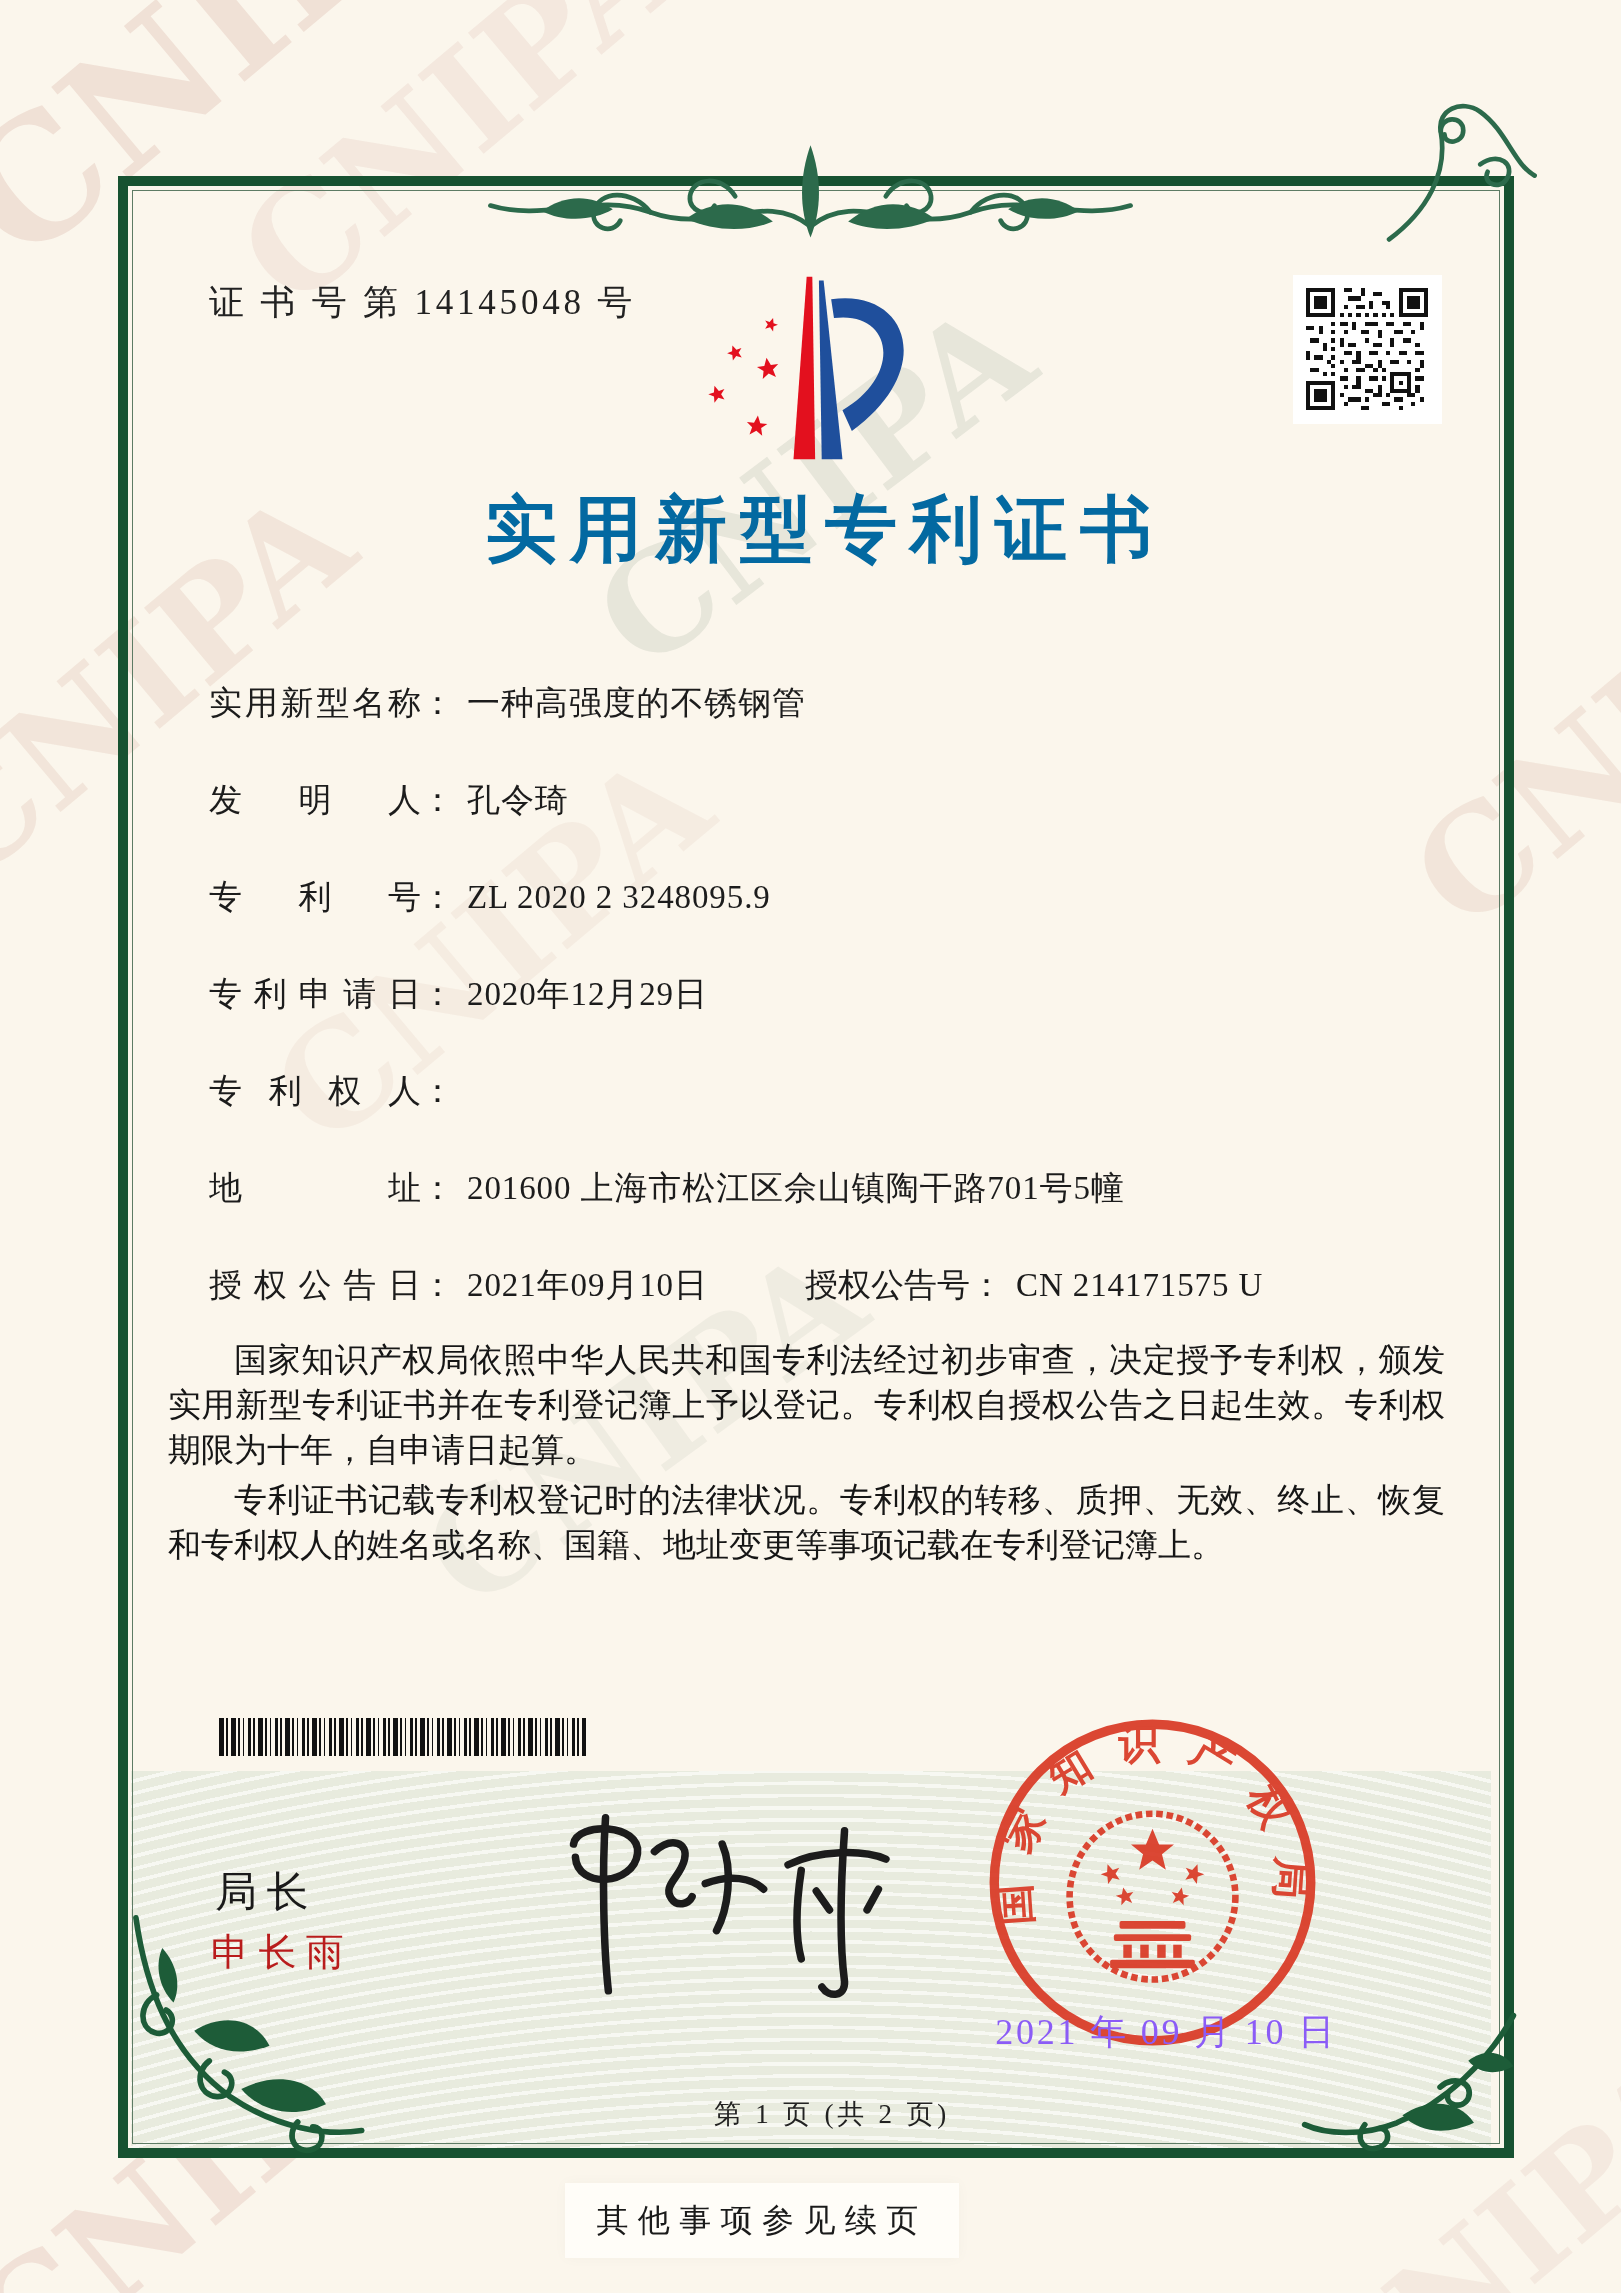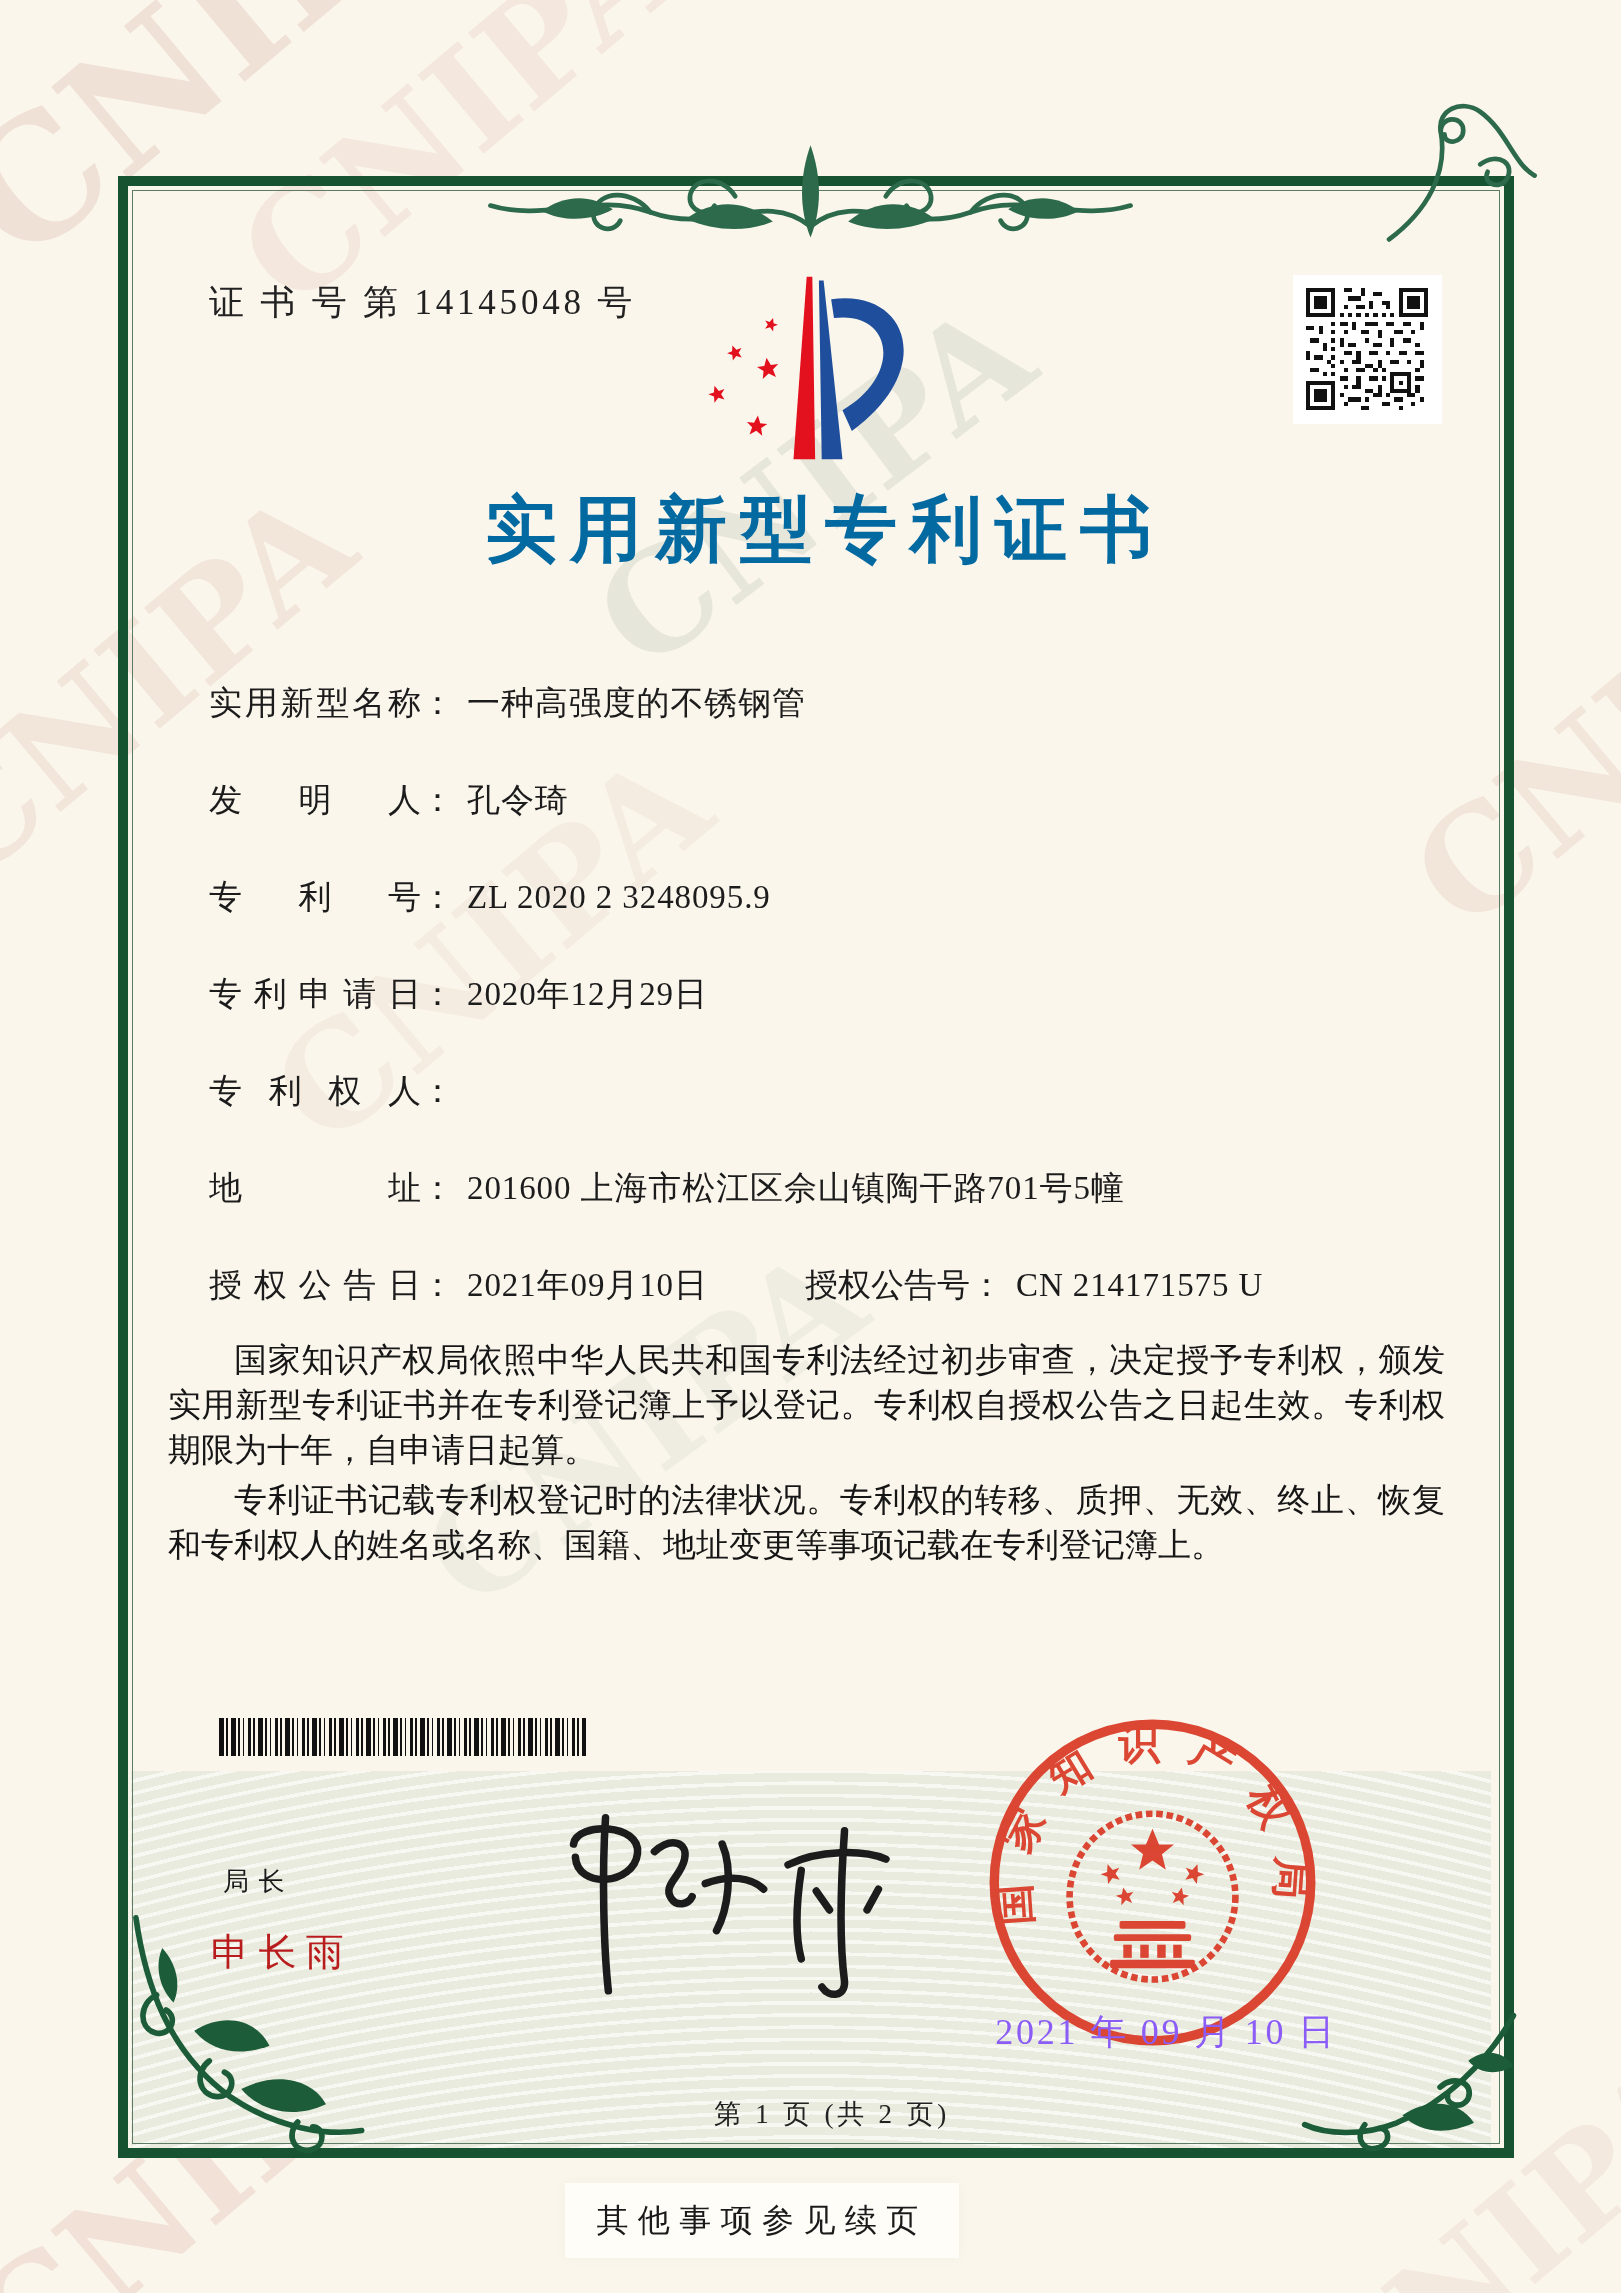--- a/index.html
+++ b/index.html
@@ -45,22 +45,22 @@
   .body-text p{margin:0;text-indent:66px;}
   .body-text p + p{margin-top:4.7px;}
   
   .barcode{position:absolute;left:219px;top:1718px;width:363px;height:38px;
            border-left:2.8px solid #111;border-right:2.8px solid #111;
            background:repeating-linear-gradient(90deg,
              #111 0 2.8px,transparent 2.8px 4.7px,#111 4.7px 6.6px,transparent 6.6px 10.4px,
              #111 10.4px 15px,transparent 15px 17px,#111 17px 19px,transparent 19px 21.7px,
              #111 21.7px 22.6px,transparent 22.6px 27px);}
   
-  .officer-role{position:absolute;left:223px;top:1864px;font-family:"Liberation Sans","DejaVu Sans",sans-serif;
-                font-size:26px;letter-spacing:9.4px;color:#1a1a1a;}
+  .officer-role{position:absolute;left:215px;top:1864px;font-family:"Liberation Sans","DejaVu Sans",sans-serif;
+                font-size:42px;letter-spacing:9.4px;color:#1a1a1a;}
   .officer-name{position:absolute;left:211px;top:1927px;font-family:"Liberation Sans","DejaVu Sans",sans-serif;
                 font-size:38px;letter-spacing:9.4px;color:#b91c1c;}
   .signature{position:absolute;left:513px;top:1797px;width:377px;height:207px;}
   .seal{position:absolute;left:982px;top:1712px;width:341px;height:341px;opacity:.93;}
   .seal-date{position:absolute;left:904px;top:2008px;width:433px;text-align:right;font-size:36px;
              letter-spacing:2.8px;color:#8b5cf6;}
   .page-info{position:absolute;left:0;right:0;top:2096px;text-align:center;font-size:27px;
              letter-spacing:3.8px;color:#222;margin-left:43px;}
   .cont-note{position:absolute;left:565px;top:2183px;width:394px;height:75px;background:#fffdf8;
              display:flex;align-items:center;justify-content:center;font-size:32px;letter-spacing:9.4px;

